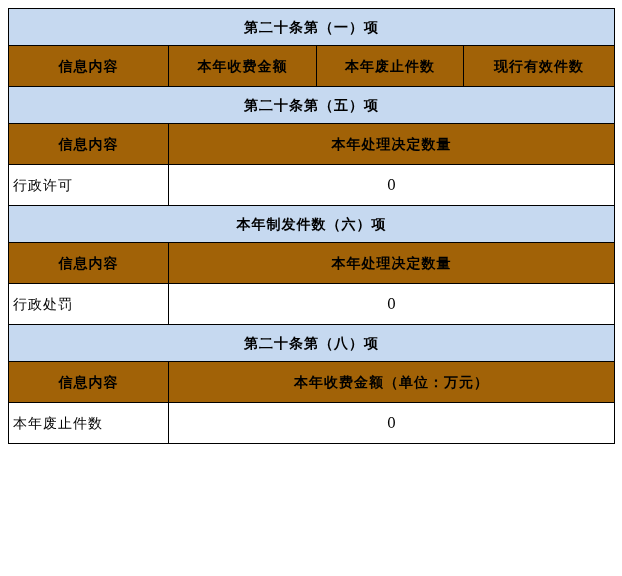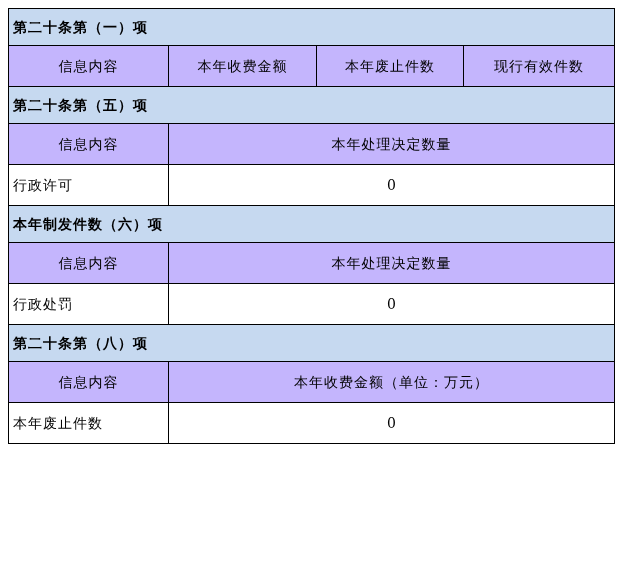--- a/index.html
+++ b/index.html
@@ -28,30 +28,31 @@
     box-sizing: border-box;
     font-size: 14px;
     line-height: 1.2;
     padding: 2px 4px;
     vertical-align: middle;
     overflow: hidden;
     white-space: nowrap;
   }
   td.section-title {
     height: 37px;
+    text-align: center;
     font-weight: bold;
     background: #c6d9f0;
     letter-spacing: 1px;
   }
   td.col-header {
     height: 41px;
     text-align: center;
-    font-weight: normal;
+    font-weight: bold;
     letter-spacing: 1px;
-    background: #c4b5fd;
+    background: #a16207;
   }
   td.row-label {
     height: 41px;
     text-align: left;
     padding-left: 12px;
     letter-spacing: 1px;
     background: #ffffff;
   }
   td.value-cell {
     height: 41px;

